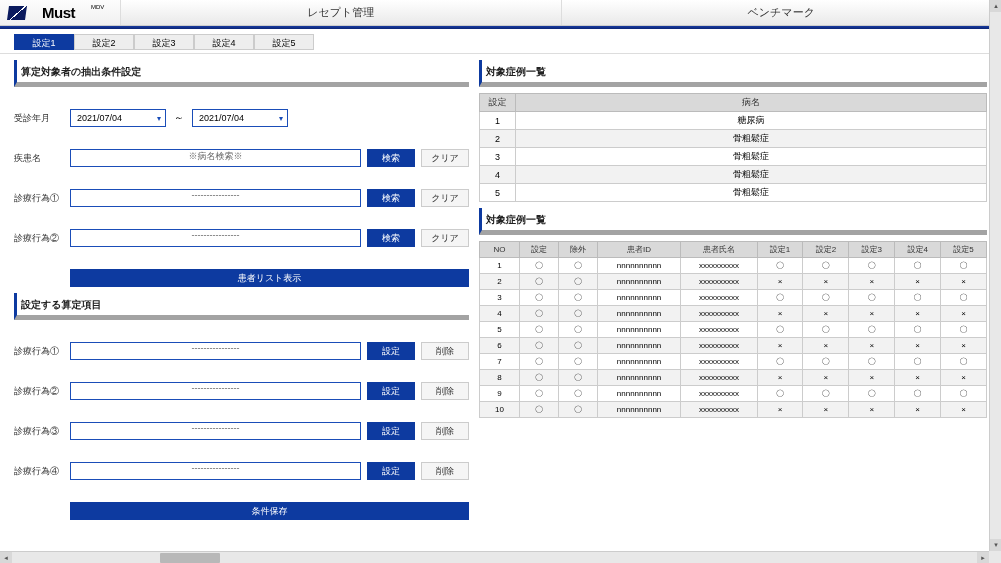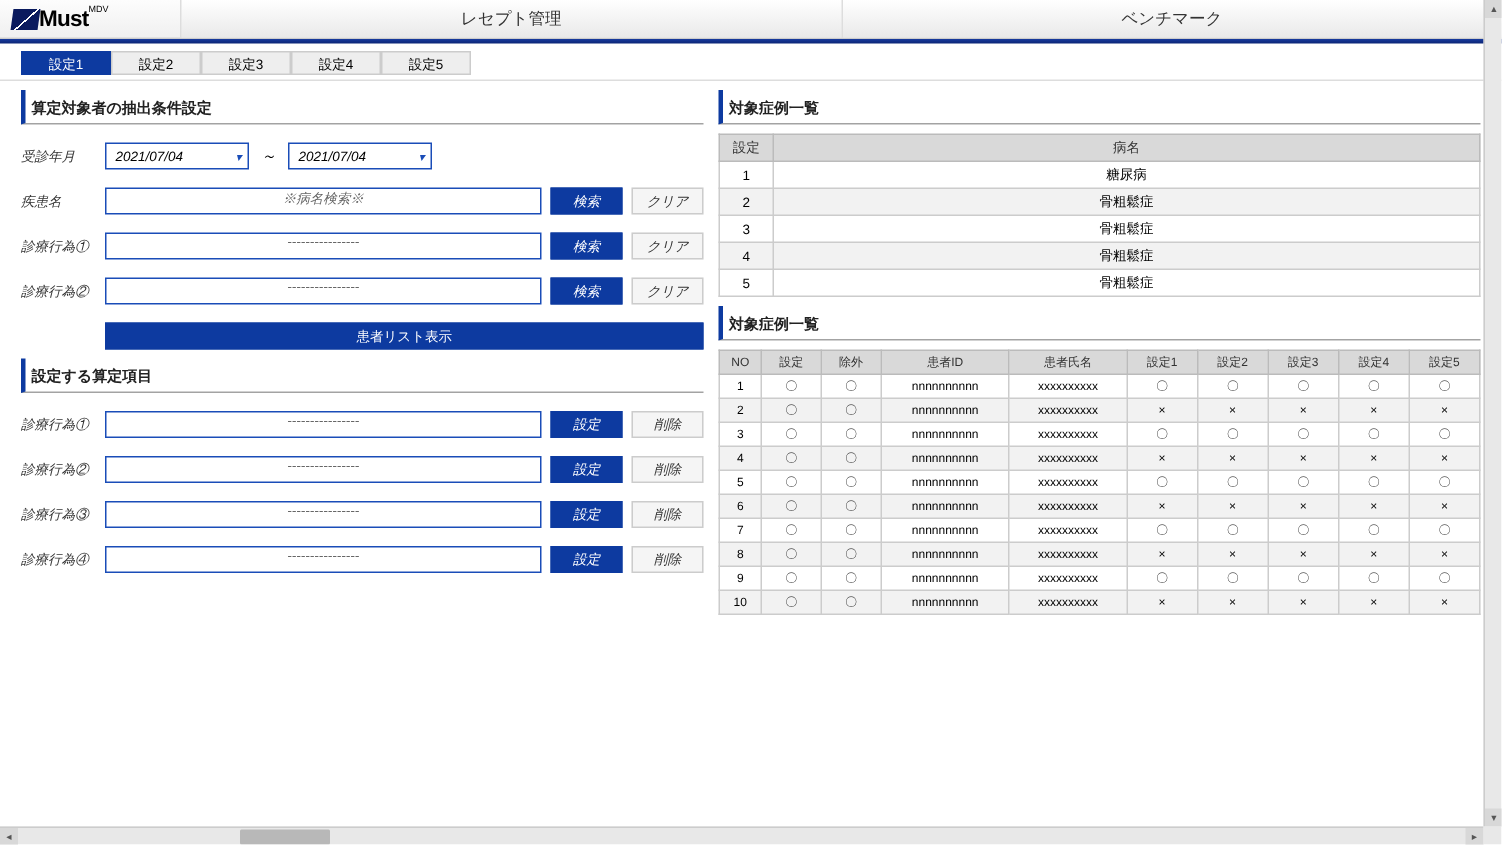--- a/index.html
+++ b/index.html
@@ -16,21 +16,21 @@
   display: flex;
   align-items: stretch;
   height: 26px;
   border-bottom: 1px solid #ccc;
   background: linear-gradient(#fdfdfd,#f0f0f0);
 }
 .logo {
   display: flex;
   align-items: center;
   padding: 0 8px;
-  gap: 0;
+  gap: 16px;
   width: 120px;
 }
 .logo-mark {
   width: 18px; height: 14px;
   background: linear-gradient(135deg,#0a1a5e 0 50%,#fff 50% 55%,#0a1a5e 55% 100%);
   transform: skewX(-8deg);
 }
 .logo-text { font-size: 15px; font-weight: 600; letter-spacing: -0.5px; }
 .logo-sup { font-size: 6px; position: relative; top: -6px; }
 .main-tabs { display: flex; flex: 1; }
@@ -74,26 +74,26 @@
   display: flex;
   gap: 10px;
   padding: 0 14px;
 }
 .col-left { width: 455px; }
 .col-right { flex: 1; }
 .section-head {
   font-size: 10px;
   padding: 5px 4px 3px;
   border-left: 3px solid #0d3aa0;
-  border-bottom: 1px solid #a3a3a3;
+  border-bottom: 5px solid #a3a3a3;
   margin: 6px 0 6px;
   font-weight: 600;
   color: #222;
 }
-.row { display: flex; align-items: center; gap: 6px; margin: 12px 0; font-style: italic; }
+.row { display: flex; align-items: center; gap: 6px; margin: 22px 0; }
 .row-label { width: 50px; font-size: 9px; color: #333; }
 .date-sel {
   width: 96px; height: 18px;
   border: 1px solid #1a4db8;
   background: #fff;
   font-size: 9px;
   padding: 0 4px 0 6px;
   display: flex; align-items: center;
   position: relative;
 }
@@ -131,21 +131,21 @@
   color: #333;
 }
 .table td {
   border: 1px solid #ccc;
   padding: 2px 4px;
   height: 14px;
   text-align: center;
 }
 .table tr:nth-child(even) td { background: #f2f2f2; }
 .patient-table th, .patient-table td { font-size: 8px; }
-.col-no { width: 28px; }
+.col-no { width: 40px; }
 .col-idx { width: 36px; }
 .scroll-corner {
   position: absolute;
   right: 0; top: 0; bottom: 12px; width: 12px;
   background: #e8e8e8;
   border-left: 1px solid #ccc;
 }
 .scroll-up, .scroll-dn {
   position: absolute; left: 0; width: 12px; height: 12px;
   background: #d8d8d8; display:flex;align-items:center;justify-content:center;
@@ -240,20 +240,21 @@
           <div class="btn btn-primary">設定</div>
           <div class="btn btn-plain">削除</div>
         </div>
         <div class="row">
           <div class="row-label">診療行為④</div>
           <div class="text-in">----------------</div>
           <div class="btn btn-primary">設定</div>
           <div class="btn btn-plain">削除</div>
         </div>
       </div>
+    <div class="btn btn-primary btn-wide">条件保存</div>
   </div>
 
   <div class="col-right">
     <div class="section-head">対象症例一覧</div>
     <table class="table">
       <thead>
           <tr id="case-head">
             <th class="col-idx">設定</th>
             <th>病名</th>
           </tr>

